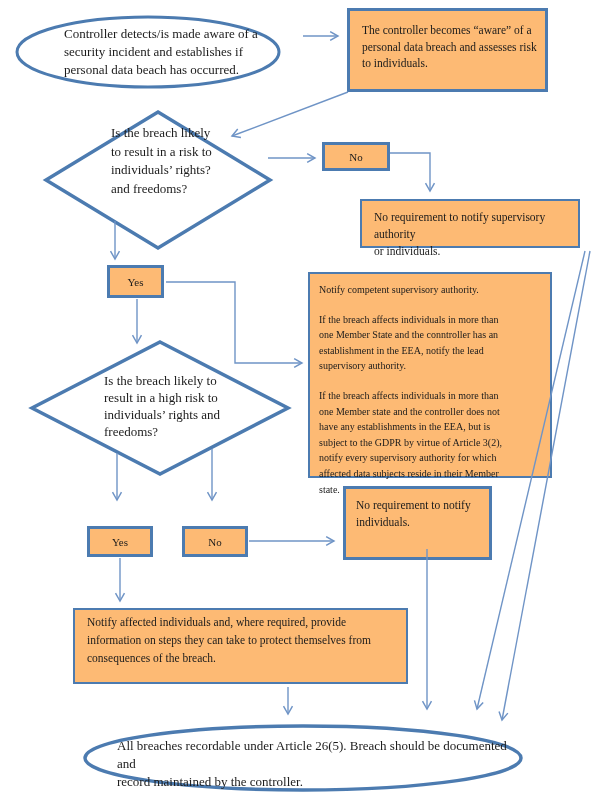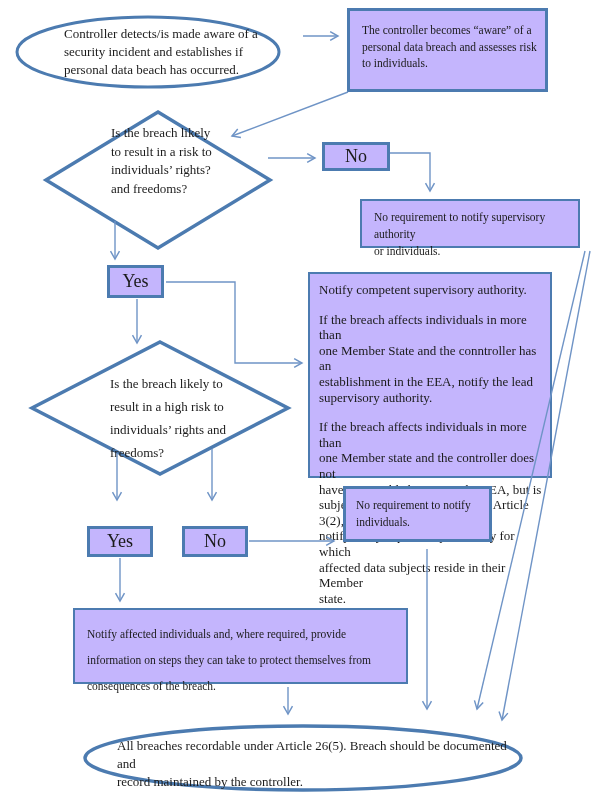--- a/index.html
+++ b/index.html
@@ -10,32 +10,32 @@
   }
   html,body{margin:0;padding:0;background:#fff;}
   .page{
     position:relative;width:608px;height:808px;background:var(--bg);
     font-family:"Liberation Serif",serif;color:var(--text);overflow:hidden;
   }
   svg.layer{position:absolute;left:0;top:0;width:608px;height:808px;}
   svg.shapes{z-index:0;}
   svg.connectors{z-index:3;pointer-events:none;}
   .node{
-    position:absolute;box-sizing:border-box;background:#c4b5fd;
+    position:absolute;box-sizing:border-box;background:#fdba74;
     border:3px solid var(--accent);z-index:1;
   }
   .node.thin{border-width:2px;}
-  .label{display:flex;align-items:center;justify-content:center;font-size:18px;}
+  .label{display:flex;align-items:center;justify-content:center;font-size:11px;}
   .txt{position:absolute;z-index:2;white-space:pre-line;font-size:13px;line-height:1.55;}
   .padtxt{white-space:pre-line;font-size:11.5px;}
   .aware-pad{padding:11px 8px 0 12px;line-height:16.5px;}
   .noreq-pad{padding:8px 0 0 12px;line-height:17px;}
   .nonotify-pad{padding:8px 2px 0 10px;line-height:17px;}
-  .notifyind-pad{padding:11px 0 0 12px;line-height:26px;}
-  .bigbox-pad{padding:8px 7px 0 9px;font-size:13px;line-height:15.6px;}
+  .notifyind-pad{padding:3px 0 0 12px;line-height:18px;}
+  .bigbox-pad{padding:8px 7px 0 9px;font-size:10px;line-height:15.6px;}
   .bigbox-pad .p{margin:0 0 14px 0;white-space:pre-line;}
 </style>
 </head>
 <body>
 
 <div class="page">
 
   <svg class="layer shapes" viewBox="0 0 608 808">
     <ellipse cx="148" cy="52" rx="131" ry="35" fill="#fff" style="stroke:var(--accent,#4c7bb0);stroke-width:3"></ellipse>
     <polygon points="158,112 270,180 158,248 46,180" fill="#fff" style="stroke:var(--accent,#4c7bb0);stroke-width:3.5"></polygon>
@@ -78,41 +78,41 @@
   </div>
 
   <div class="node label" style="left:87px;top:526px;width:66px;height:31px;">
     <span>Yes</span>
   </div>
 
   <div class="node label" style="left:182px;top:526px;width:66px;height:31px;">
     <span>No</span>
   </div>
 
-  <div class="node" style="left:343px;top:486px;width:149px;height:56px;">
+  <div class="node" style="left:343px;top:486px;width:149px;height:74px;">
     <div class="padtxt nonotify-pad">No requirement to notify
 individuals.</div>
   </div>
 
   <div class="node thin" style="left:73px;top:608px;width:335px;height:76px;border-width:2.5px;">
     <div class="padtxt notifyind-pad">Notify affected individuals and, where required, provide
 information on steps they can take to protect themselves from
 consequences of the breach.</div>
   </div>
 
   <div class="txt" style="left:64px;top:25px;width:205px;line-height:18px;">Controller detects/is made aware of a
 security incident and establishes if
 personal data beach has occurred.</div>
 
   <div class="txt" style="left:111px;top:124px;width:150px;line-height:18.5px;">Is the breach likely
 to result in a risk to
 individuals’ rights?
 and freedoms?</div>
 
-  <div class="txt" style="left:110px;top:372px;width:155px;line-height:23px;">Is the breach likely to
+  <div class="txt" style="left:104px;top:372px;width:155px;line-height:17px;">Is the breach likely to
 result in a high risk to
 individuals’ rights and
 freedoms?</div>
 
   <div class="txt" style="left:117px;top:737px;width:400px;line-height:18px;">All breaches recordable under Article 26(5). Breach should be documented and
 record maintained by the controller.</div>
 
   <svg class="layer connectors" viewBox="0 0 608 808">
     <defs>
       <marker id="arrow" viewBox="0 0 10 10" refX="8" refY="5" markerWidth="8" markerHeight="8" orient="auto">

